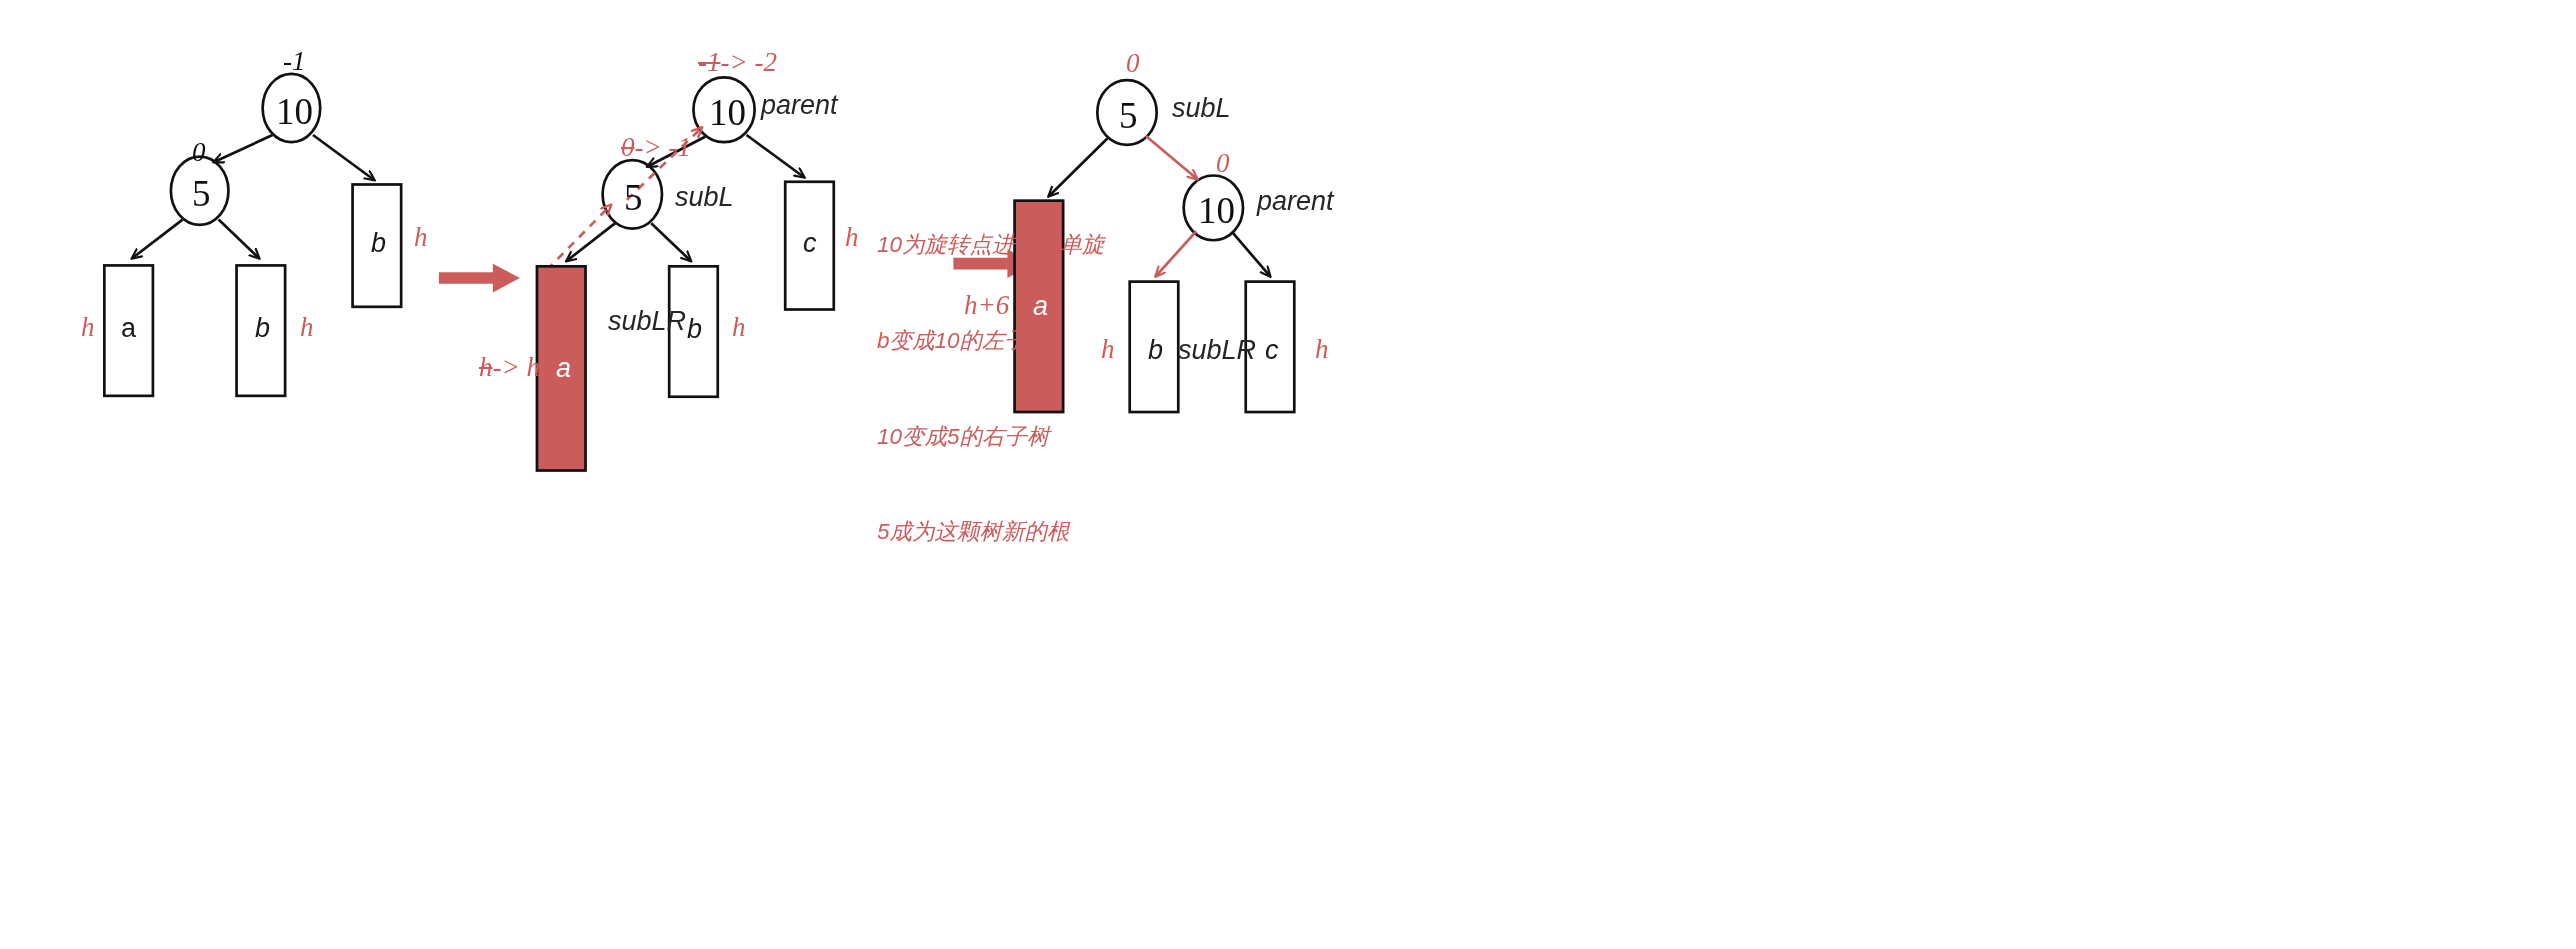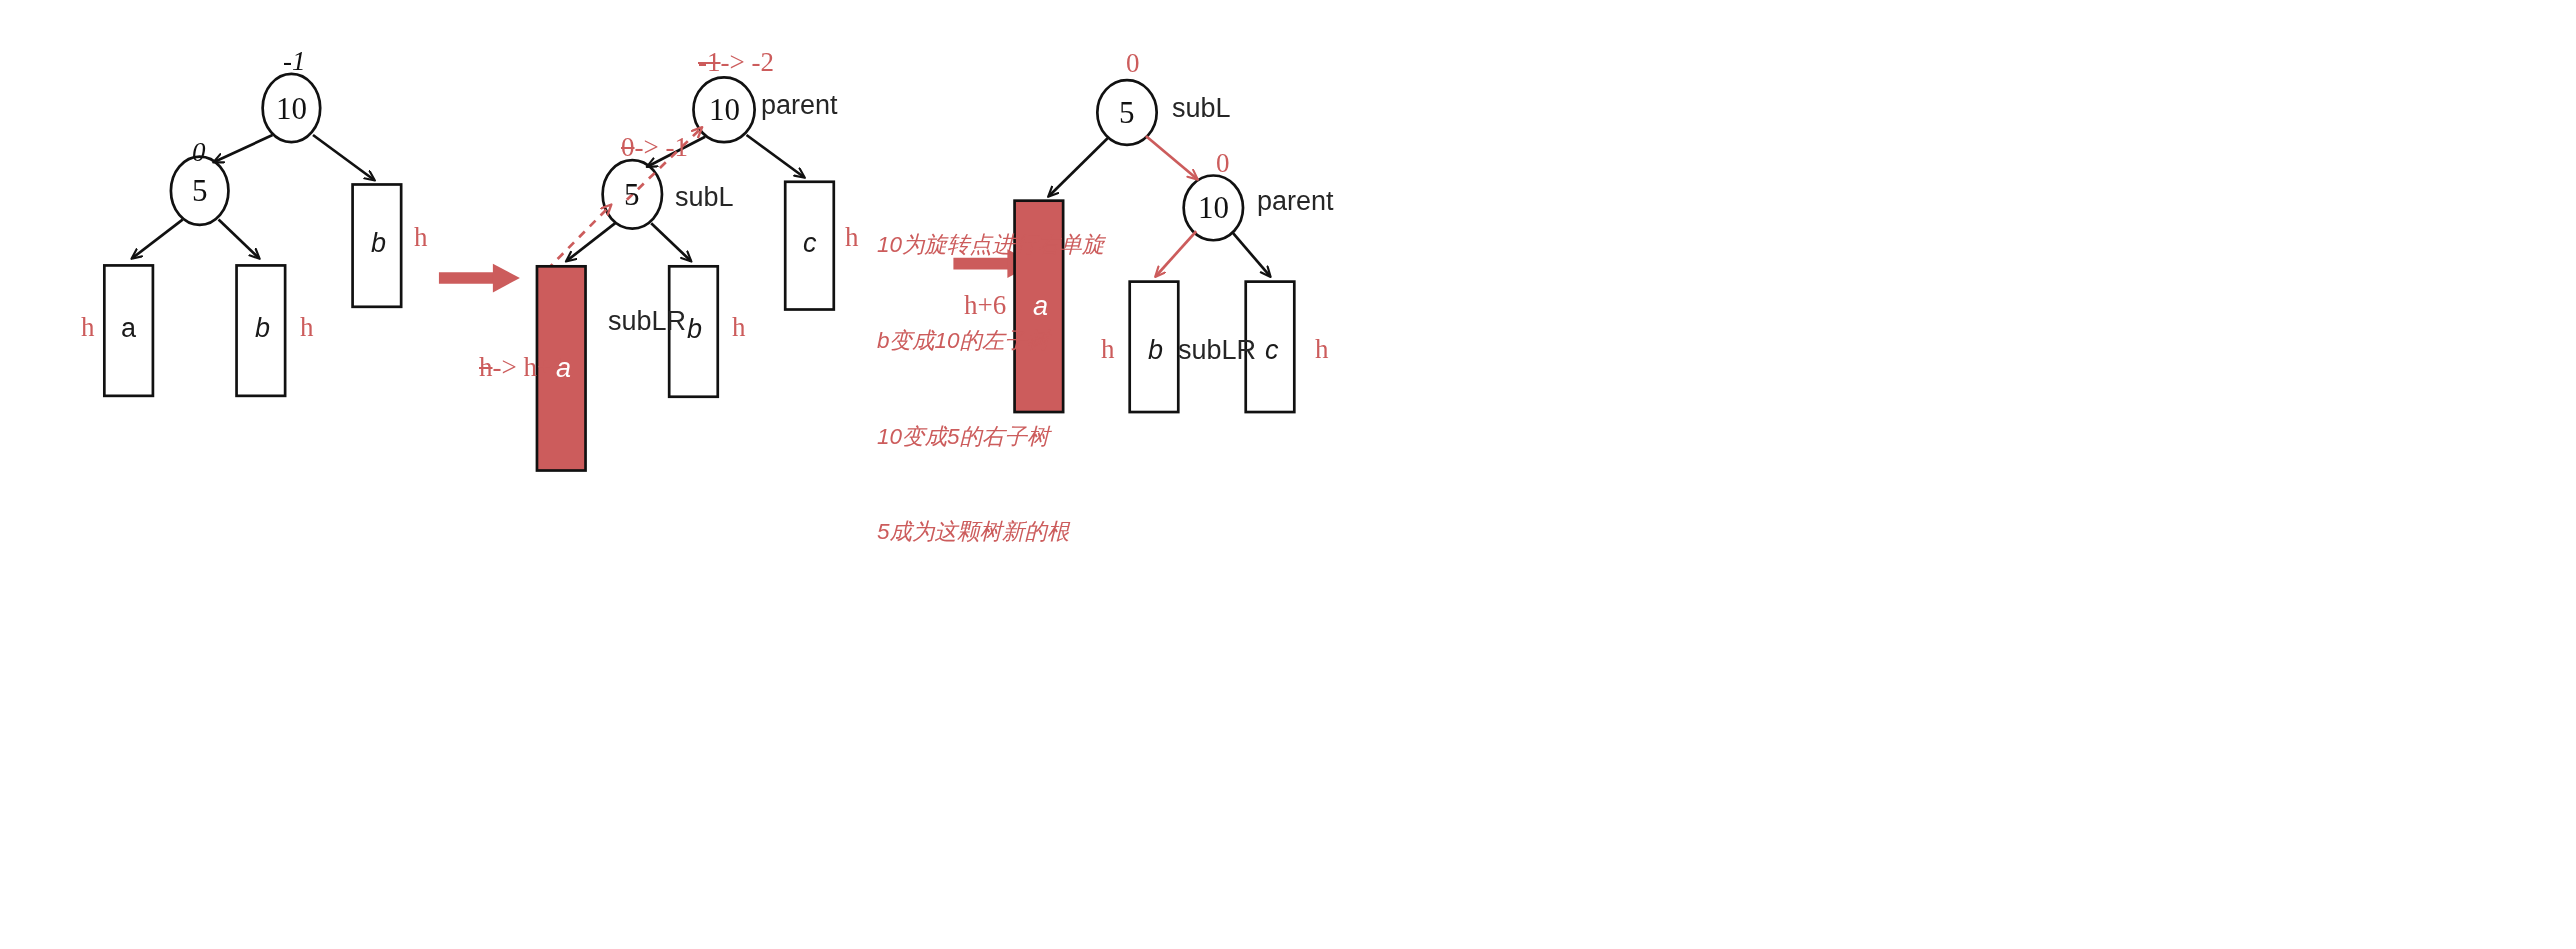--- a/index.html
+++ b/index.html
@@ -29,47 +29,49 @@
   }
   
   .txt {
     position: absolute;
     white-space: nowrap;
     line-height: 1.05;
     color: #1a1a1a;
   }
   .bf {            
     font-family: "Liberation Serif", serif;
+    font-style: italic;
     color: #cc5c5c;
     font-size: 27px;
     font-weight: 400;
   }
   .bf-black {
     font-family: "Liberation Serif", serif;
     font-style: italic;
     color: #101010;
     font-size: 27px;
   }
   .strike { text-decoration: line-through; text-decoration-thickness: 1.8px; }
   .nodelabel {      
     font-family: "Liberation Sans", sans-serif;
     font-size: 27px;
     color: #262626;
+    font-style: italic;
   }
   .boxlabel {
     font-family: "Liberation Sans", sans-serif;
     font-style: italic;
     font-size: 27px;
     color: #1a1a1a;
   }
   .boxlabel.white { color: #ffffff; }
   .boxlabel.upright { font-style: normal; }
   .nodeval {
     font-family: "Liberation Serif", serif;
-    font-size: 31px;
+    font-size: 37px;
     color: #111111;
   }
   .note {
     position: absolute;
     font-family: "Liberation Sans", sans-serif;
     font-style: italic;
     font-size: 22.5px;
     color: #cc5c5c;
     line-height: 1.42;
     white-space: pre;

